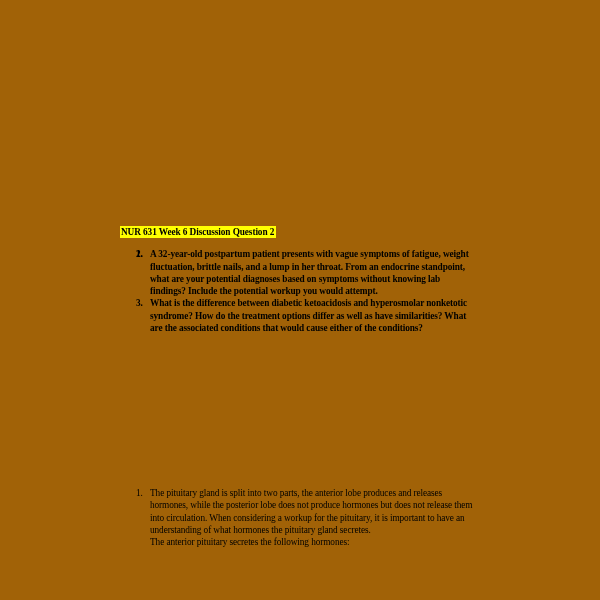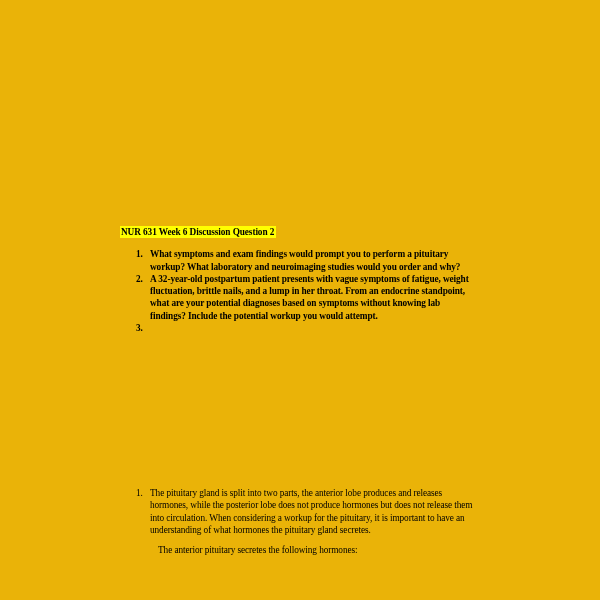--- a/index.html
+++ b/index.html
@@ -4,21 +4,21 @@
 <style>
   html, body {
     margin: 0;
     padding: 0;
     background: #ffffff;
   }
   .page {
     position: relative;
     width: 600px;
     height: 600px;
-    background: #eab308;
+    background: #a16207;
     overflow: hidden;
     font-family: "Liberation Serif", "DejaVu Serif", serif;
     color: #000000;
   }
   .top-section {
     position: absolute;
     left: 120px;
     top: 226px;
     width: 353px;
     font-weight: bold;
@@ -55,44 +55,44 @@
     position: absolute;
     left: 120px;
     top: 487px;
     width: 353px;
     font-weight: normal;
     font-size: 9.3px;
     line-height: 12.3px;
     letter-spacing: -0.1px;
   }
   .followup {
-    margin: 8px;
+    margin: 0;
   }
 </style>
 </head>
 <body>
 
 <div class="page">
 
   <div class="top-section">
 
     <p class="title-line"><span class="hl">NUR 631 Week 6 Discussion Question 2</span></p>
 
 
     <ol class="qlist">
       <li class="item">
         <span class="num">1.</span>
-        <span>What symptoms and exam findings would prompt you to perform a pituitary workup? What laboratory and neuroimaging studies would you order and why?</span>
       </li>
       <li class="item">
         <span class="num">2.</span>
         <span>A 32-year-old postpartum patient presents with vague symptoms of fatigue, weight fluctuation, brittle nails, and a lump in her throat. From an endocrine standpoint, what are your potential diagnoses based on symptoms without knowing lab findings? Include the potential workup you would attempt.</span>
       </li>
       <li class="item">
         <span class="num">3.</span>
+        <span>What is the difference between diabetic ketoacidosis and hyperosmolar nonketotic syndrome? How do the treatment options differ as well as have similarities? What are the associated conditions that would cause either of the conditions?</span>
       </li>
     </ol>
 
   </div>
 
   <div class="response-section">
     <ol class="qlist">
       <li class="item">
         <span class="num">1.</span>
         <span>The pituitary gland is split into two parts, the anterior lobe produces and releases hormones, while the posterior lobe does not produce hormones but does not release them into circulation. When considering a workup for the pituitary, it is important to have an understanding of what hormones the pituitary gland secretes.</span>

